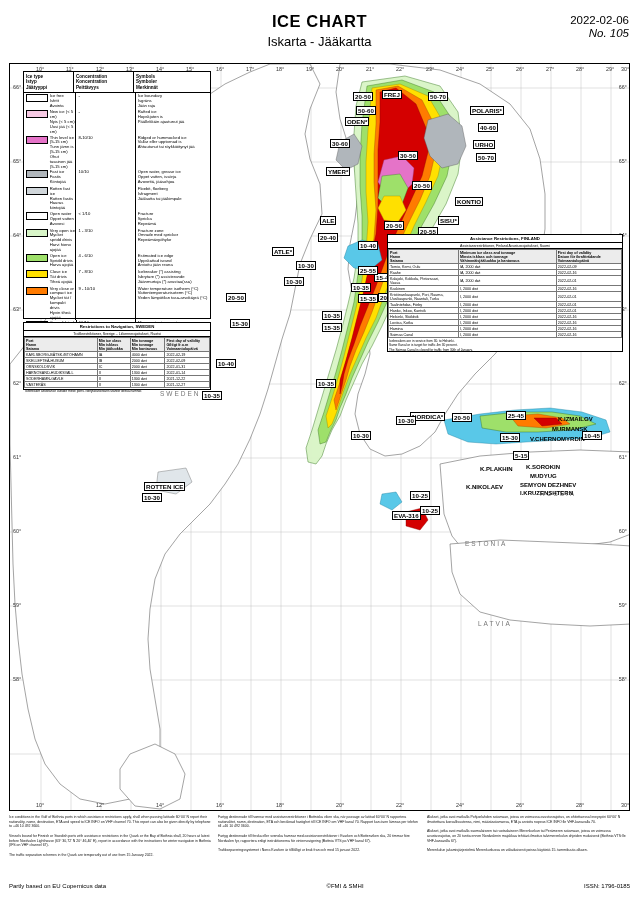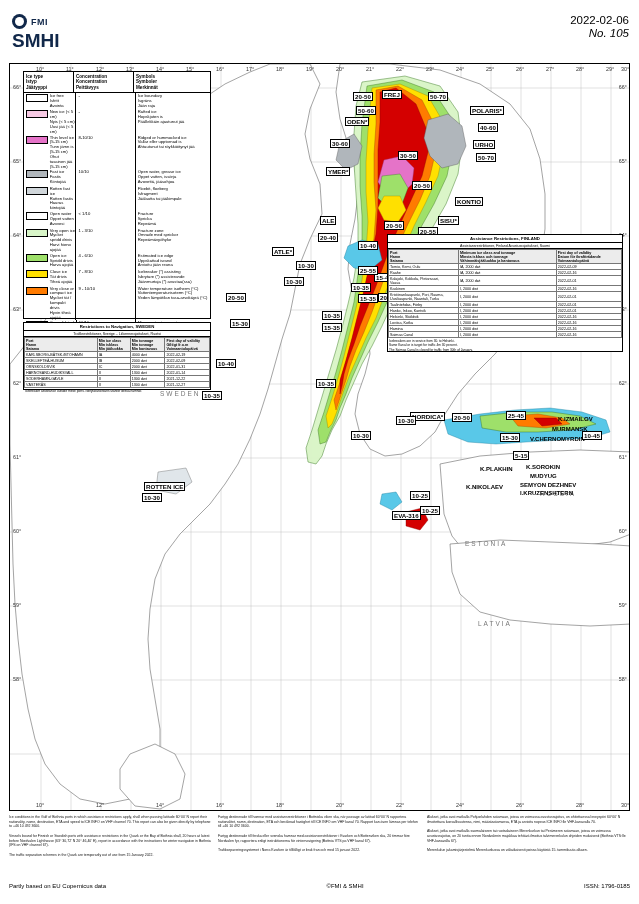--- a/index.html
+++ b/index.html
@@ -93,28 +93,23 @@
   .fbottom { position:absolute; left:0; top:68px; width:621px; display:flex; justify-content:space-between; font-size:6px; }
   .fbottom .mid { font-weight:normal; }
   .copernicus{ font-size:6px; }
 </style>
 </head>
 <body>
 
 <div class="page">
 
   <div class="header">
-    <div class="logo">
-      <div class="fmi-row">
-        <span class="fmi-mark"></span>
-        <span class="fmi-text">FMI</span>
-      </div>
-      <div class="smhi-text">SMHI</div>
-    </div>
     <div class="title-block">
+      <div class="title-main">ICE CHART</div>
+      <div class="title-sub">Iskarta - Jääkartta</div>
     </div>
     <div class="date-block">
       <div class="date-line">2022-02-06</div>
       <div class="no-line">No. 105</div>
     </div>
   </div>
 
   <div class="map-frame">
     <div class="sea"></div>
 

